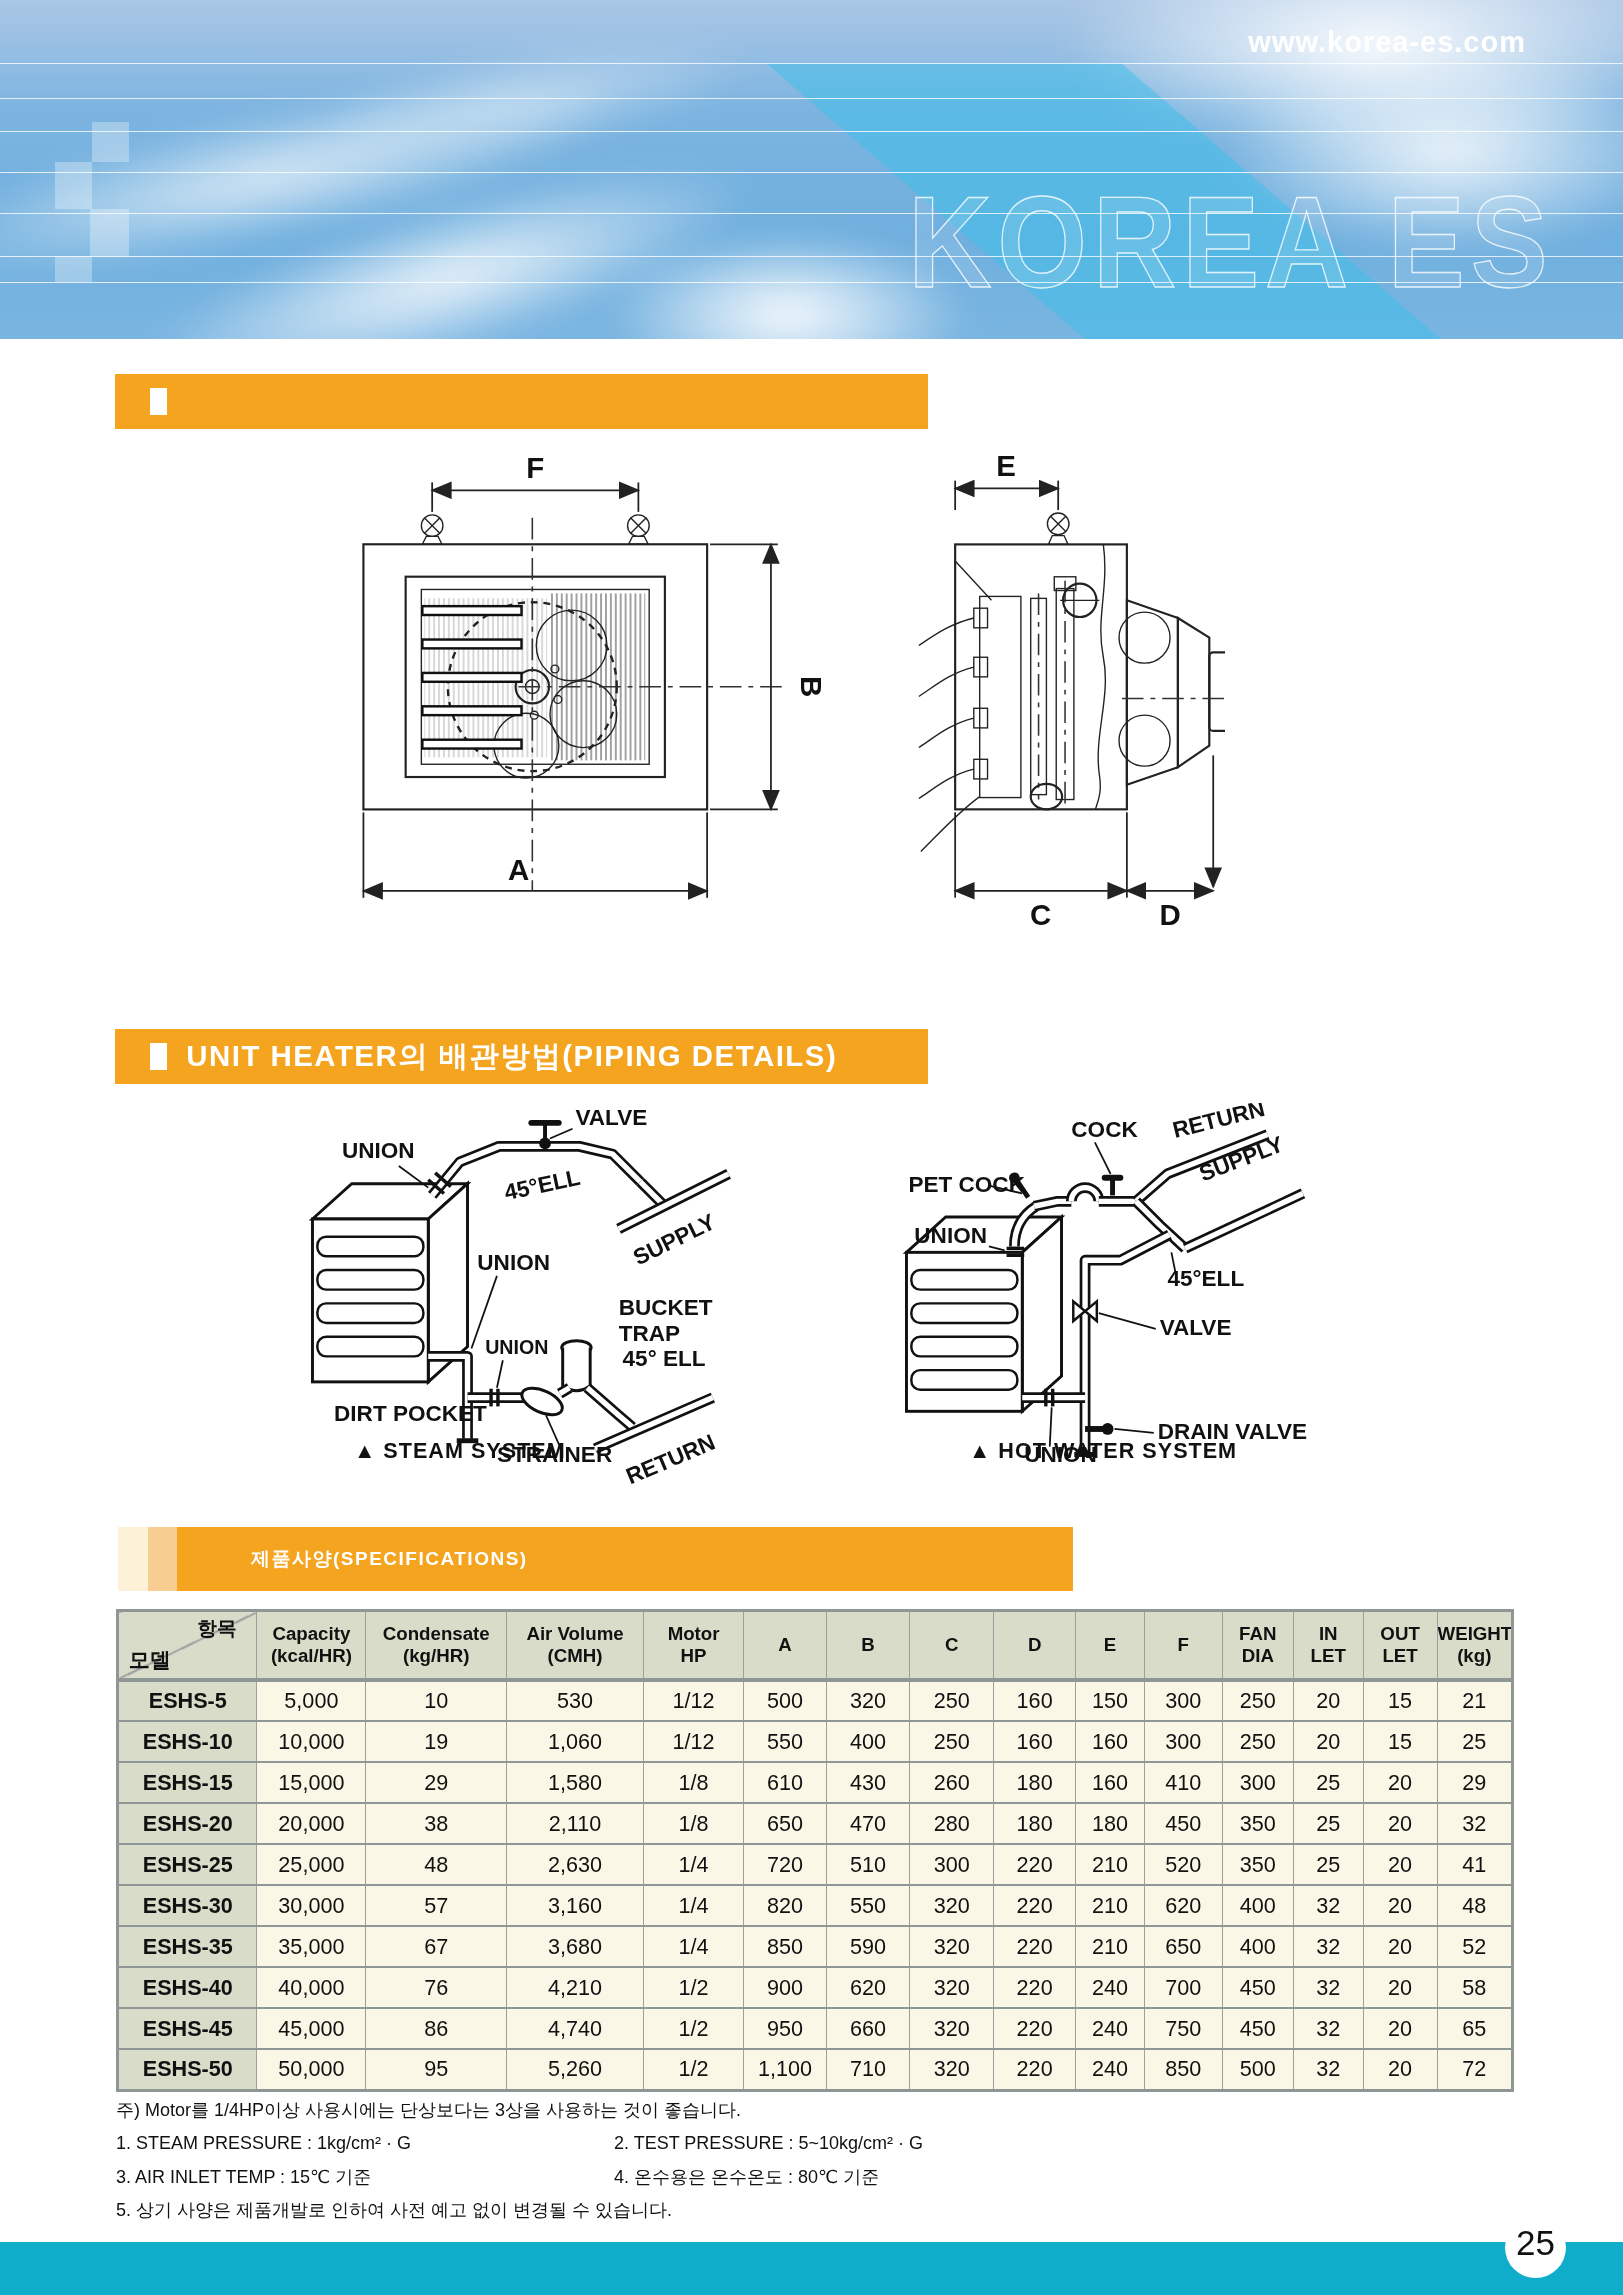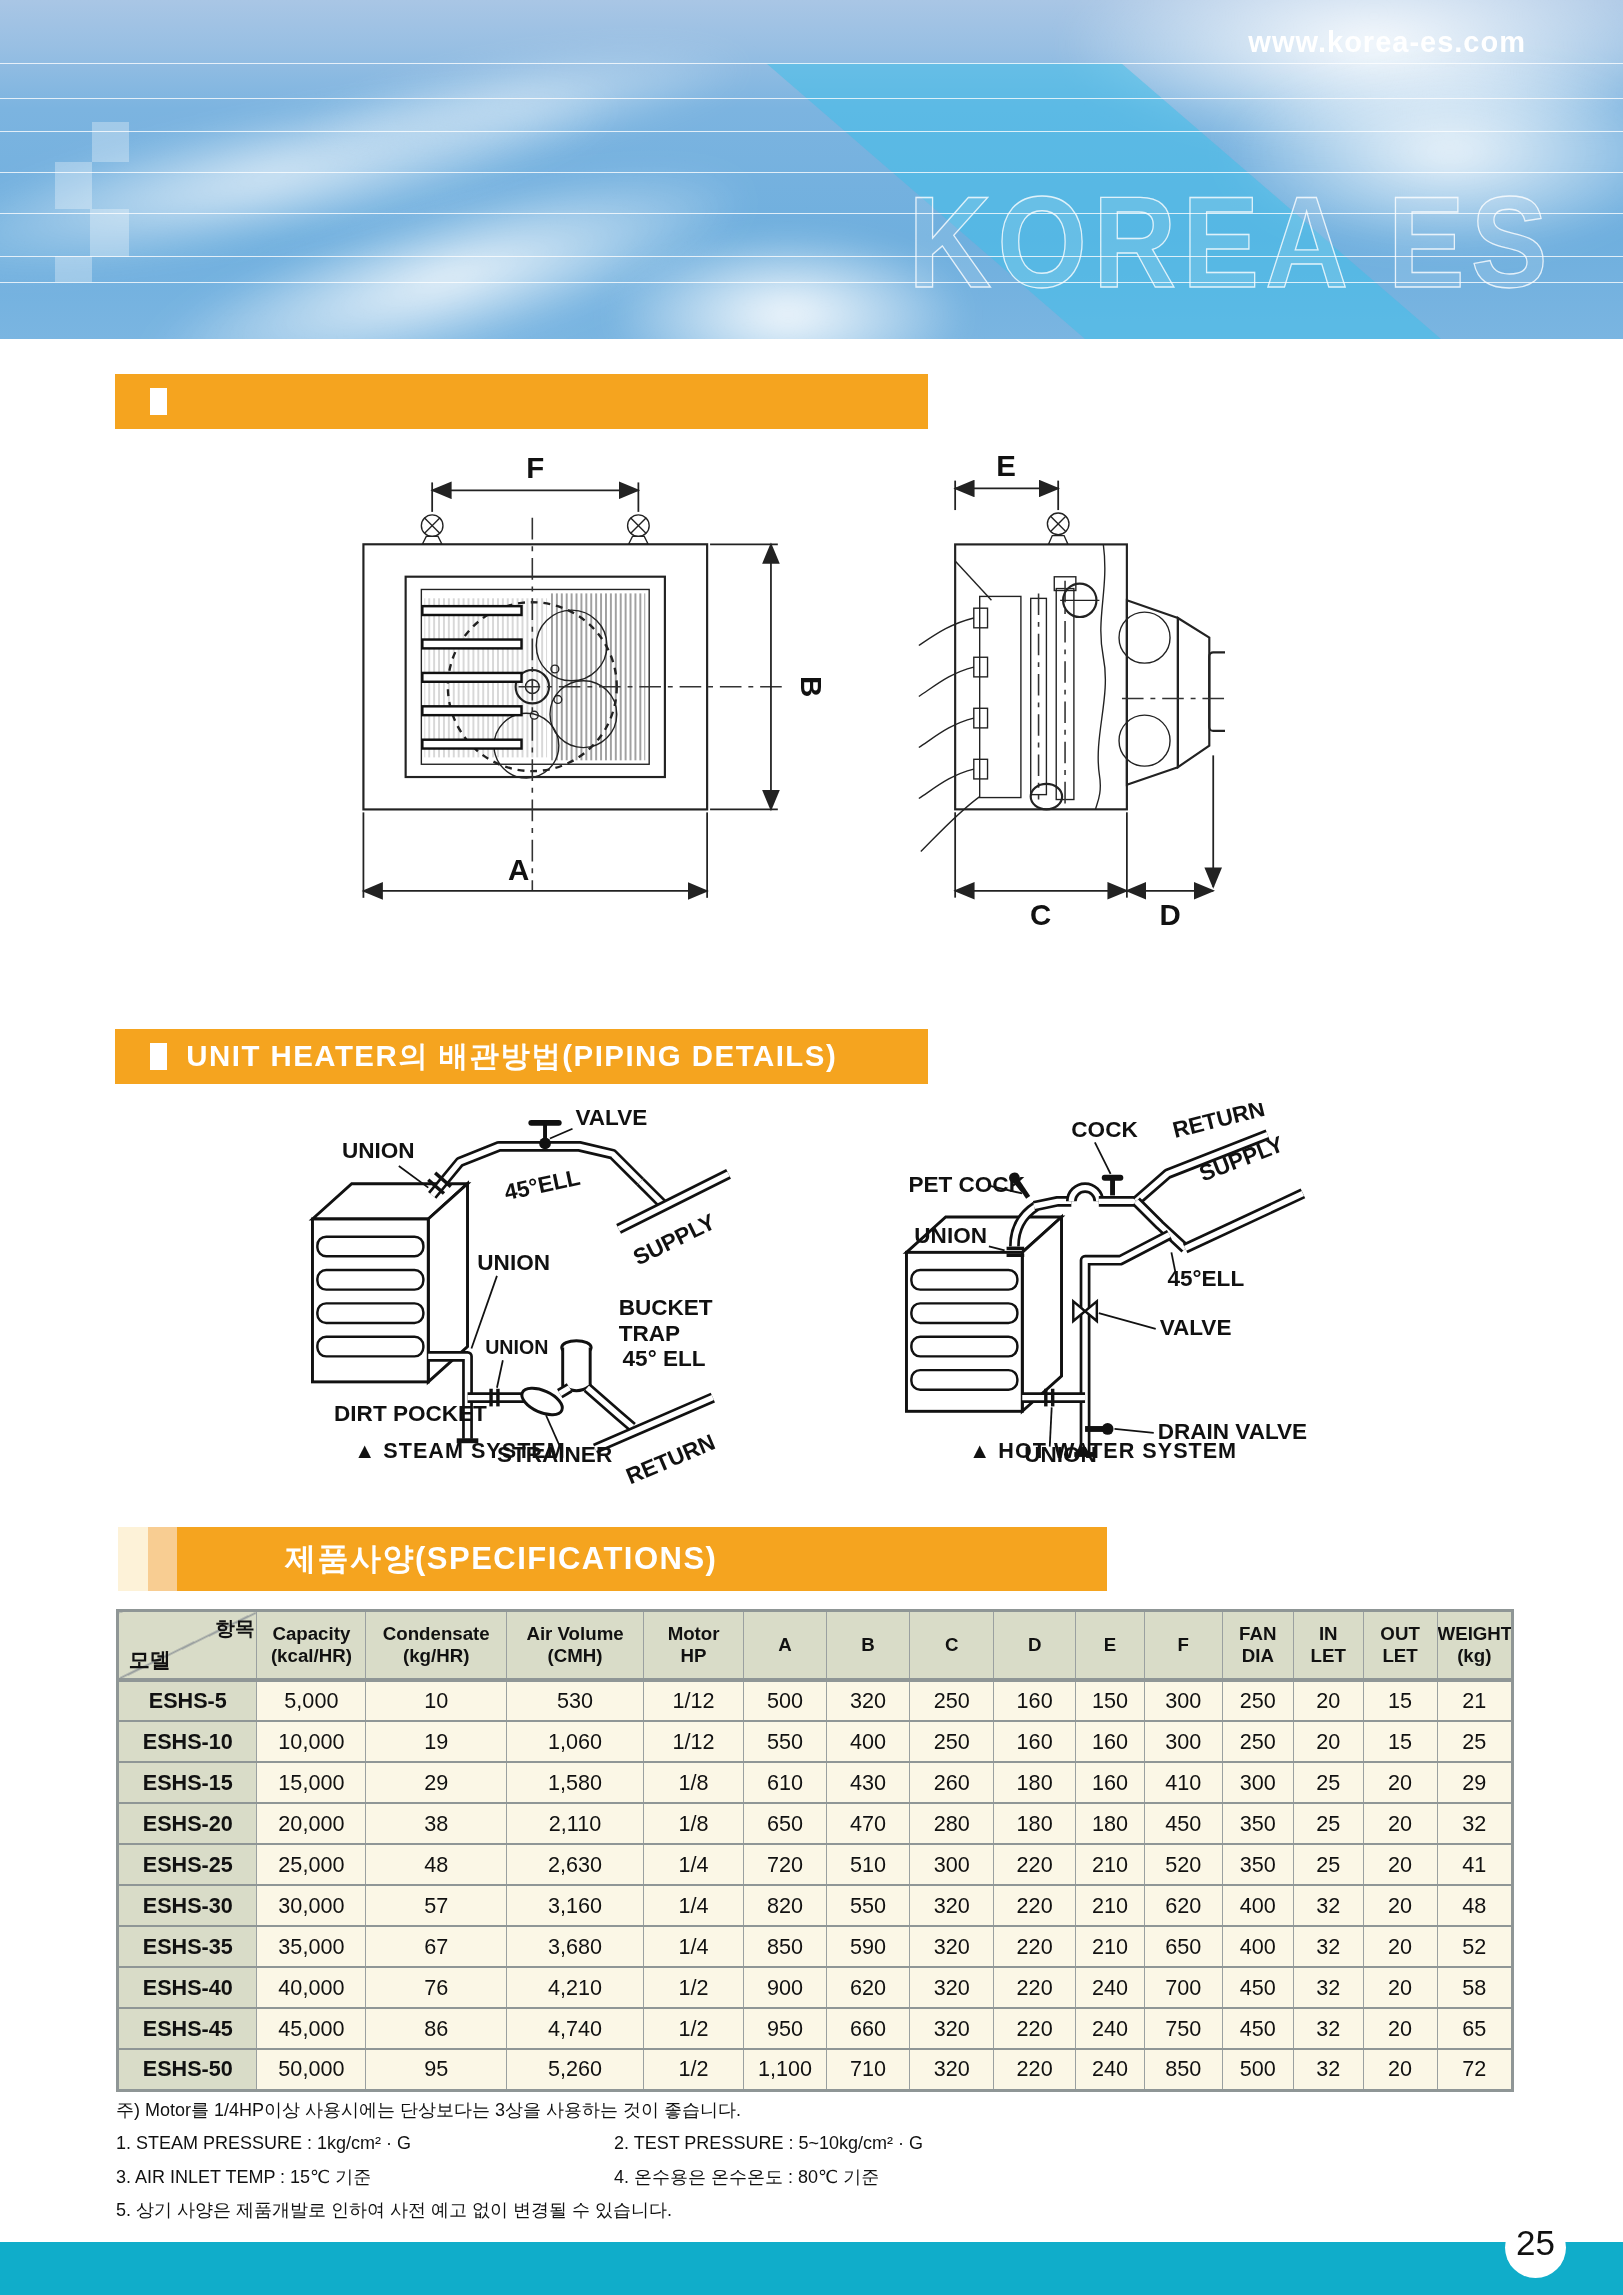--- a/index.html
+++ b/index.html
@@ -33,21 +33,21 @@
   .sq4{left:55px; top:256px; width:37px; height:25.5px;}
   .site-url {position:absolute; top:25.5px; right:97px; color:#ffffff; font-size:29px;
     font-weight:bold; letter-spacing:1px;}
   .wm-svg {position:absolute; left:908px; top:147px;}
   
   .banner {position:absolute; background:#f5a41f; color:#ffffff; display:flex; align-items:center;
     font-weight:bold; letter-spacing:1.5px;}
   .banner .bullet {width:16.7px; height:27.5px; background:#ffffff; margin-right:19.6px; flex:none;}
   .banner-1 {left:115px; top:374px;  width:778px; height:55px; font-size:29.4px; padding-left:35px;}
   .banner-2 {left:115px; top:1029px; width:778px; height:55px; font-size:29.4px; padding-left:35px;}
-  .banner-3 {left:177px; top:1527px; width:822px; height:64px; font-size:31px; padding-left:108px;}
+  .banner-3 {left:177px; top:1527px; width:822px; height:64px; font-size:19px; padding-left:74px;}
   .checker {position:absolute; left:118px; top:1527px; width:59px; height:64px;
     display:grid; grid-template-columns:1fr 1fr; grid-auto-rows:1fr;}
   .checker div:nth-child(odd) {background:#fdf2d8;}
   .checker div:nth-child(even){background:#f8cd92;}
   
   svg {position:absolute;}
   .fv {left:275px;  top:451px;  width:550px; height:491px;}
   .sv {left:911px; top:451px;  width:314px;  height:491px;}
   .steam {left:285px;  top:1103px; width:471px; height:388px;}
   .hotw  {left:879px; top:1103px; width:471px; height:388px;}
@@ -75,21 +75,21 @@
     padding:0; overflow:hidden;}
   .spec-table thead tr {height:69px; background:#d9dcc8;}
   .spec-table thead th {font-size:18.7px; font-weight:bold; line-height:1.18; white-space:pre-line;
     border-bottom:4.9px solid #8f9696;}
   .spec-table tbody tr {height:41px;}
   .spec-table tbody td {background:#fbf7e6; font-size:21.6px; font-weight:normal;}
   .spec-table tbody th {background:#d9dcc8; font-size:21.6px; font-weight:bold;}
   .corner-cell {position:relative; background:
     linear-gradient(to bottom right, rgba(0,0,0,0) calc(50% - 1px), #9aa0a0 calc(50% - 1px),
     #9aa0a0 calc(50% + 1px), rgba(0,0,0,0) calc(50% + 1px));}
-  .corner-top    {position:absolute; top:4.9px;  right:2px; font-size:19.6px; font-weight:bold;}
+  .corner-top    {position:absolute; top:4.9px;  right:20px; font-size:19.6px; font-weight:bold;}
   .corner-bottom {position:absolute; bottom:5.9px; left:9.8px; font-size:21px; font-weight:bold;}
   
   .notes {position:absolute; left:116px; top:2097px; width:1404px; font-size:18px; color:#111;}
   .notes .nrow {display:flex; margin-bottom:6.4px; line-height:27px;}
   .notes .ncol1 {width:498px; flex:none;}
   
   .footer-band {position:absolute; left:0; top:2242px; width:1623px; height:53px; background:#10adca;}
   .page-circle {position:absolute; left:1505px; top:2217px; width:61px; height:61px;
     border-radius:50%; background:#ffffff; display:flex; align-items:center; justify-content:center;}
   .page-num {font-size:35px; font-weight:normal; color:#111; margin-top:-8.8px;}

